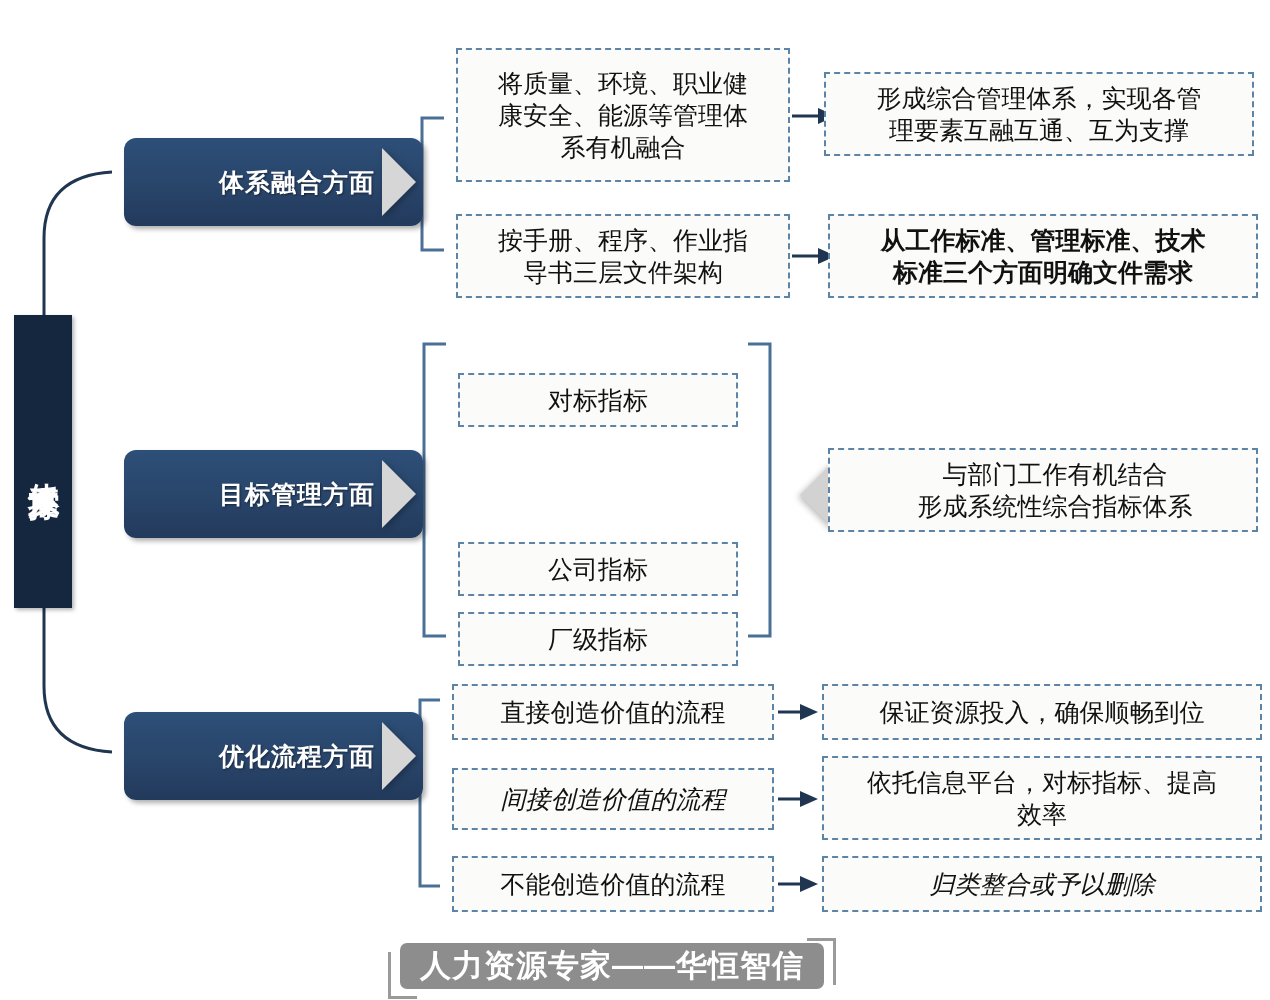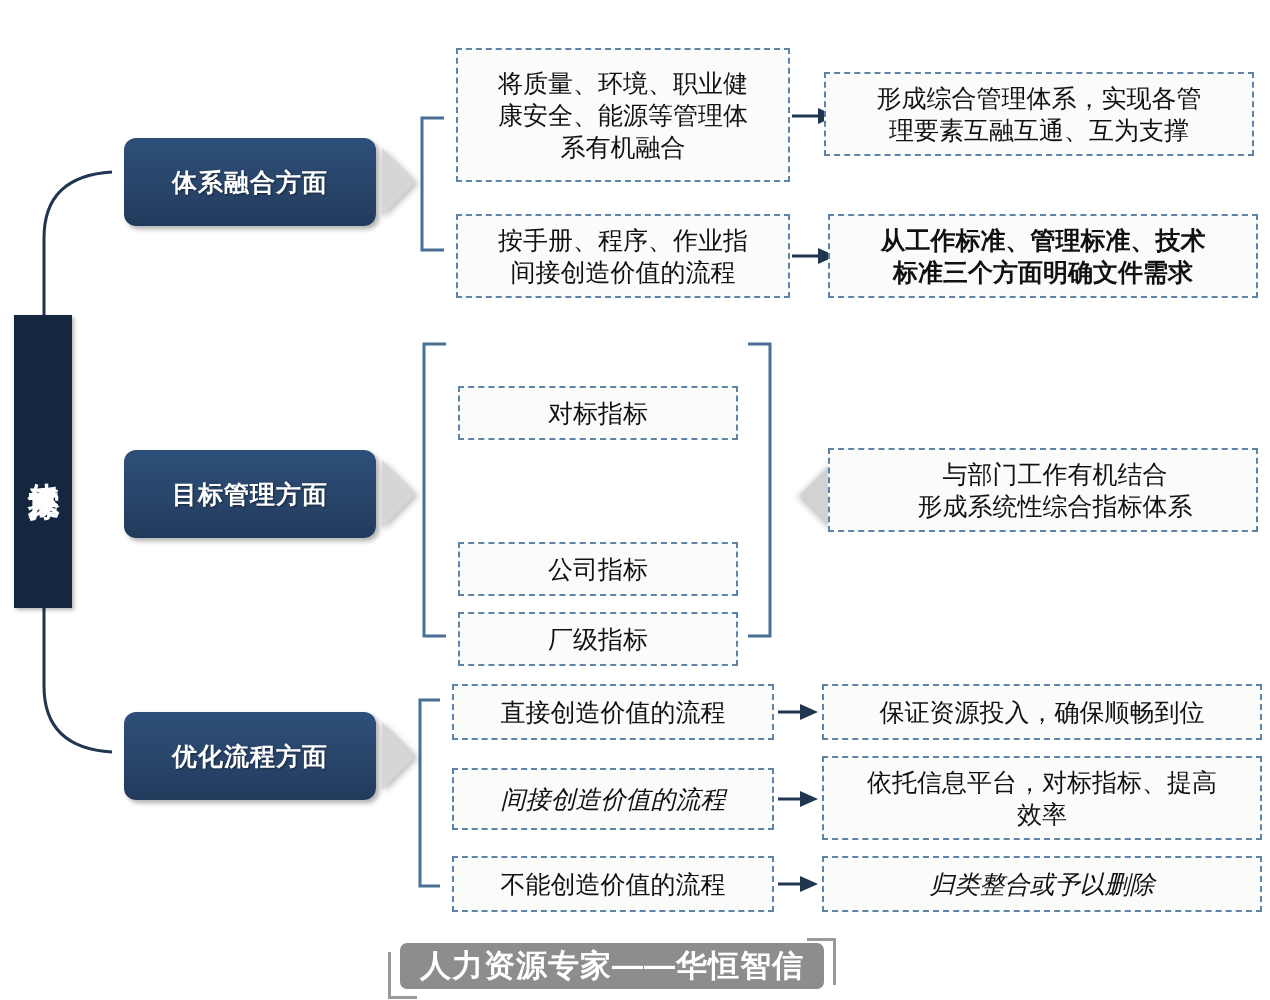--- a/index.html
+++ b/index.html
@@ -56,20 +56,21 @@
     border-radius: 12px;
     color: #ffffff;
     font-size: 25px;
     font-weight: bold;
     letter-spacing: 1px;
     display: flex;
     align-items: center;
     justify-content: center;
     box-shadow: 3px 3px 5px rgba(0,0,0,0.32);
     text-shadow: 1px 1px 2px rgba(0,0,0,0.45);
+    padding-left: 47px;
   }
   .pill-1 { left: 124px; top: 138px;  width: 252px; height: 88px; }
   .pill-2 { left: 124px; top: 450px;  width: 252px; height: 88px; }
   .pill-3 { left: 124px; top: 712px;  width: 252px; height: 88px; }
 
   
   .tri-right {
     position: absolute;
     width: 0; height: 0;
     border-top: 34px solid transparent;
@@ -109,21 +110,21 @@
 
   
   .b-a1 { left: 456px; top: 48px;  width: 334px; height: 134px; }
   .b-a2 { left: 824px; top: 72px;  width: 430px; height: 84px;  }
   .b-b1 { left: 456px; top: 214px; width: 334px; height: 84px;  }
   .b-b2 { left: 828px; top: 214px; width: 430px; height: 84px; font-weight: bold;  }
 
   
   .ind { left: 458px; width: 280px; height: 54px; }
   .ind-1 { top: 314px; }
-  .ind-2 { top: 386px; }
+  .ind-2 { top: 373px; }
   .ind-3 { top: 466px; }
   .ind-4 { top: 542px; }
   .ind-5 { top: 612px; }
   .b-ind-out { left: 828px; top: 448px; width: 430px; height: 84px; padding-left: 32px; }
 
   
   .b-c1 { left: 452px; top: 684px; width: 322px; height: 56px; }
   .b-c2 { left: 822px; top: 684px; width: 440px; height: 56px; }
   .b-d1 { left: 452px; top: 768px; width: 322px; height: 62px; font-style: italic; }
   .b-d2 { left: 822px; top: 756px; width: 440px; height: 84px; }
@@ -221,21 +222,21 @@
 
   <div class="pill pill-3">优化流程方面</div>
   <div class="tri-right tri-r3"></div>
 
   <div class="dbox b-a1">将质量、环境、职业健
 康安全、能源等管理体
 系有机融合</div>
   <div class="dbox b-a2">形成综合管理体系，实现各管
 理要素互融互通、互为支撑</div>
   <div class="dbox b-b1">按手册、程序、作业指
-间接创造价值的流程</div>
+导书三层文件架构</div>
   <div class="dbox b-b2">从工作标准、管理标准、技术
 标准三个方面明确文件需求</div>
 
   <div class="dbox ind ind-2">对标指标</div>
   <div class="dbox ind ind-4">公司指标</div>
   <div class="dbox ind ind-5">厂级指标</div>
   <div class="tri-left"></div>
   <div class="dbox b-ind-out">与部门工作有机结合
 形成系统性综合指标体系</div>
 

